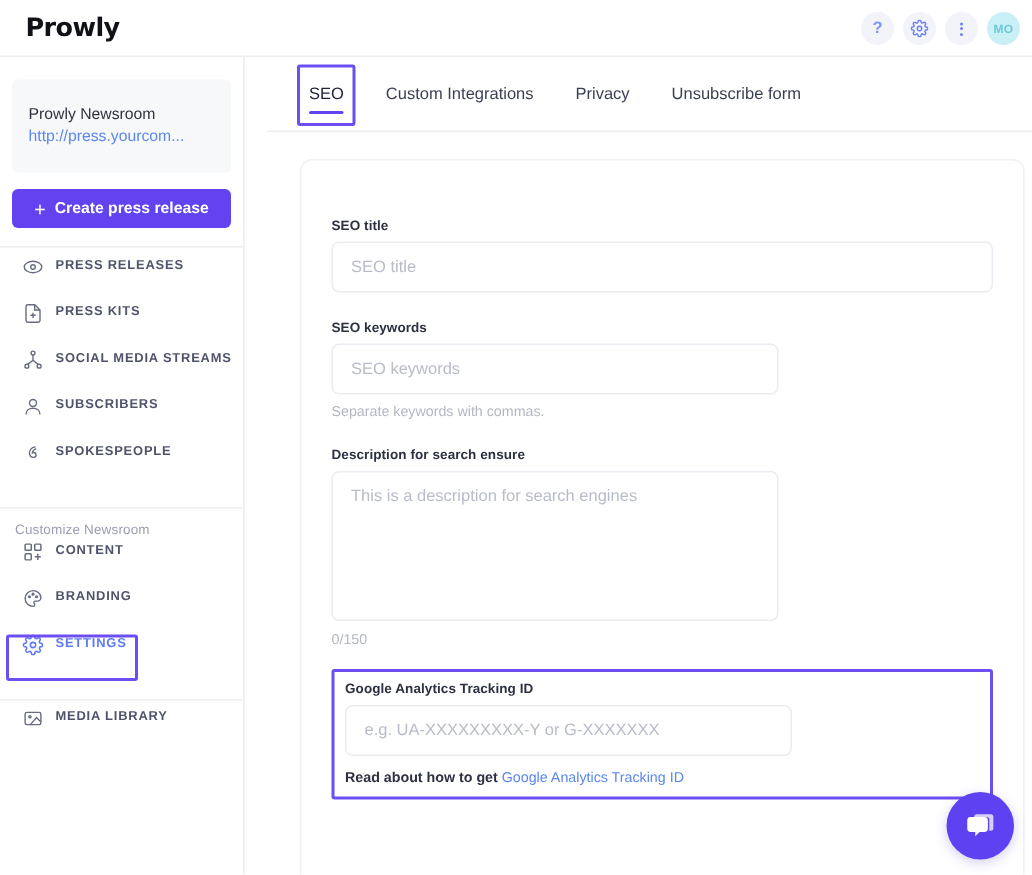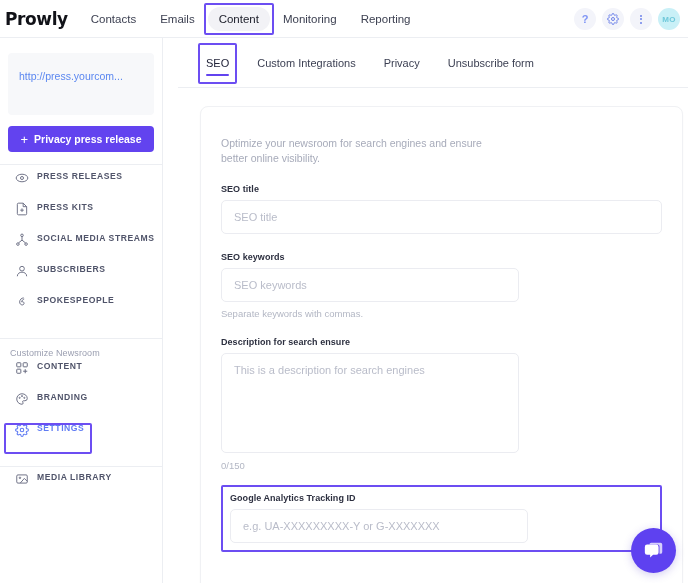--- a/index.html
+++ b/index.html
@@ -12,21 +12,21 @@
   #app { position: relative; width: 688px; height: 583px; background: #ffffff; }
 
   
   .topbar {
     position: absolute; top: 0; left: 0; width: 688px; height: 38px;
     background: #ffffff;
     border-bottom: 1px solid #eceef2;
     display: flex; align-items: center;
   }
   .logo {
-    margin-left: 5px;
+    margin-left: 17px;
     font-size: 17px; font-weight: bold; letter-spacing: -0.4px;
     color: #111218; font-family: "DejaVu Sans", sans-serif;
   }
   .nav { display: flex; align-items: center; margin-left: 12px; gap: 2px; }
   .nav-item {
     font-size: 11.5px; color: #3d4152; padding: 6px 11px;
     border-radius: 14px; white-space: nowrap; cursor: pointer;
     position: relative;
   }
   .nav-item.active { background: #f2f2f6; color: #20222e; }
@@ -157,38 +157,20 @@
     cursor: pointer; box-shadow: 0 2px 8px rgba(80,60,200,0.25);
   }
 </style>
 </head>
 <body>
 
 <div id="app">
 
   <div class="topbar">
     <div class="logo">Prowly</div>
-    <div class="nav">
-      <div class="nav-item">
-        <span>Contacts</span>
-      </div>
-      <div class="nav-item">
-        <span>Emails</span>
-      </div>
-      <div class="nav-item active">
-        <span>Content</span>
-        <span class="hl nav-hl"></span>
-      </div>
-      <div class="nav-item">
-        <span>Monitoring</span>
-      </div>
-      <div class="nav-item">
-        <span>Reporting</span>
-      </div>
-    </div>
 
     <div class="topbar-right">
       <div class="round-btn">
         <span class="qmark">?</span>
       </div>
       <div class="round-btn">
         <svg width="12" height="12" viewBox="0 0 24 24" fill="none" stroke="#6e83ea" stroke-width="2">
           <circle cx="12" cy="12" r="3"></circle>
           <path d="M19.4 15a1.65 1.65 0 0 0 .33 1.82l.06.06a2 2 0 1 1-2.83 2.83l-.06-.06a1.65 1.65 0 0 0-1.82-.33 1.65 1.65 0 0 0-1 1.51V21a2 2 0 1 1-4 0v-.09A1.65 1.65 0 0 0 9 19.4a1.65 1.65 0 0 0-1.82.33l-.06.06a2 2 0 1 1-2.83-2.83l.06-.06a1.65 1.65 0 0 0 .33-1.82 1.65 1.65 0 0 0-1.51-1H3a2 2 0 1 1 0-4h.09A1.65 1.65 0 0 0 4.6 9a1.65 1.65 0 0 0-.33-1.82l-.06-.06a2 2 0 1 1 2.83-2.83l.06.06A1.65 1.65 0 0 0 9 4.6a1.65 1.65 0 0 0 1-1.51V3a2 2 0 1 1 4 0v.09a1.65 1.65 0 0 0 1 1.51 1.65 1.65 0 0 0 1.82-.33l.06-.06a2 2 0 1 1 2.83 2.83l-.06.06a1.65 1.65 0 0 0-.33 1.82V9a1.65 1.65 0 0 0 1.51 1H21a2 2 0 1 1 0 4h-.09a1.65 1.65 0 0 0-1.51 1z"></path>
         </svg>
@@ -200,26 +182,27 @@
             <i></i>
           </span>
       </div>
       <div class="avatar">MO</div>
     </div>
   </div>
 
   <div class="sidebar">
 
     <div class="newsroom-card">
+      <div class="newsroom-name">Prowly Newsroom</div>
       <div class="newsroom-url">http://press.yourcom...</div>
     </div>
 
     <div class="create-btn">
       <span class="plus">+</span>
-      <span>Privacy press release</span>
+      <span>Create press release</span>
     </div>
 
     <div class="sb-sep"></div>
 
     <div style="padding-top:6px;">
       <div class="sb-item">
         <span class="sb-icon">
           <svg width="14" height="14" viewBox="0 0 24 24" fill="none" stroke="#676b80" stroke-width="1.6">
             <ellipse cx="12" cy="12" rx="10" ry="6.5"></ellipse>
               <circle cx="12" cy="12" r="2.6"></circle>
@@ -334,21 +317,20 @@
       </div>
       <div class="tab">
         <span>Privacy</span>
       </div>
       <div class="tab">
         <span>Unsubscribe form</span>
       </div>
     </div>
 
     <div class="card">
-      <div class="card-sub">Optimize your newsroom for search engines and ensure better online visibility.</div>
 
       <div class="field">
         <div class="field-label">SEO title</div>
         <div class="input">SEO title</div>
       </div>
 
       <div class="field">
         <div class="field-label">SEO keywords</div>
         <div class="input narrow">SEO keywords</div>
         <div class="helper">Separate keywords with commas.</div>
@@ -356,20 +338,23 @@
 
       <div class="field">
         <div class="field-label">Description for search ensure</div>
         <div class="textarea">This is a description for search engines</div>
         <div class="counter">0/150</div>
       </div>
 
       <div class="ga-block">
         <div class="field-label">Google Analytics Tracking ID</div>
         <div class="input narrow">e.g. UA-XXXXXXXXX-Y or G-XXXXXXX</div>
+        <div class="ga-note">
+          <span>Read about how to get </span><a href="#">Google Analytics Tracking ID</a>
+        </div>
         <span class="hl ga-hl"></span>
       </div>
     </div>
   </div>
 
   <div class="chat">
     <svg width="22" height="22" viewBox="0 0 24 24">
       <path d="M9 3h10a2 2 0 0 1 2 2v8a2 2 0 0 1-2 2h-1V7a2 2 0 0 0-2-2H7V5a2 2 0 0 1 2-2z" fill="#ffffff" opacity="0.75"></path>
       <path d="M4.5 5h10A2.5 2.5 0 0 1 17 7.5v6a2.5 2.5 0 0 1-2.5 2.5H11l-3.2 3.1V16H4.5A2.5 2.5 0 0 1 2 13.5v-6A2.5 2.5 0 0 1 4.5 5z" fill="#ffffff"></path>
     </svg>

